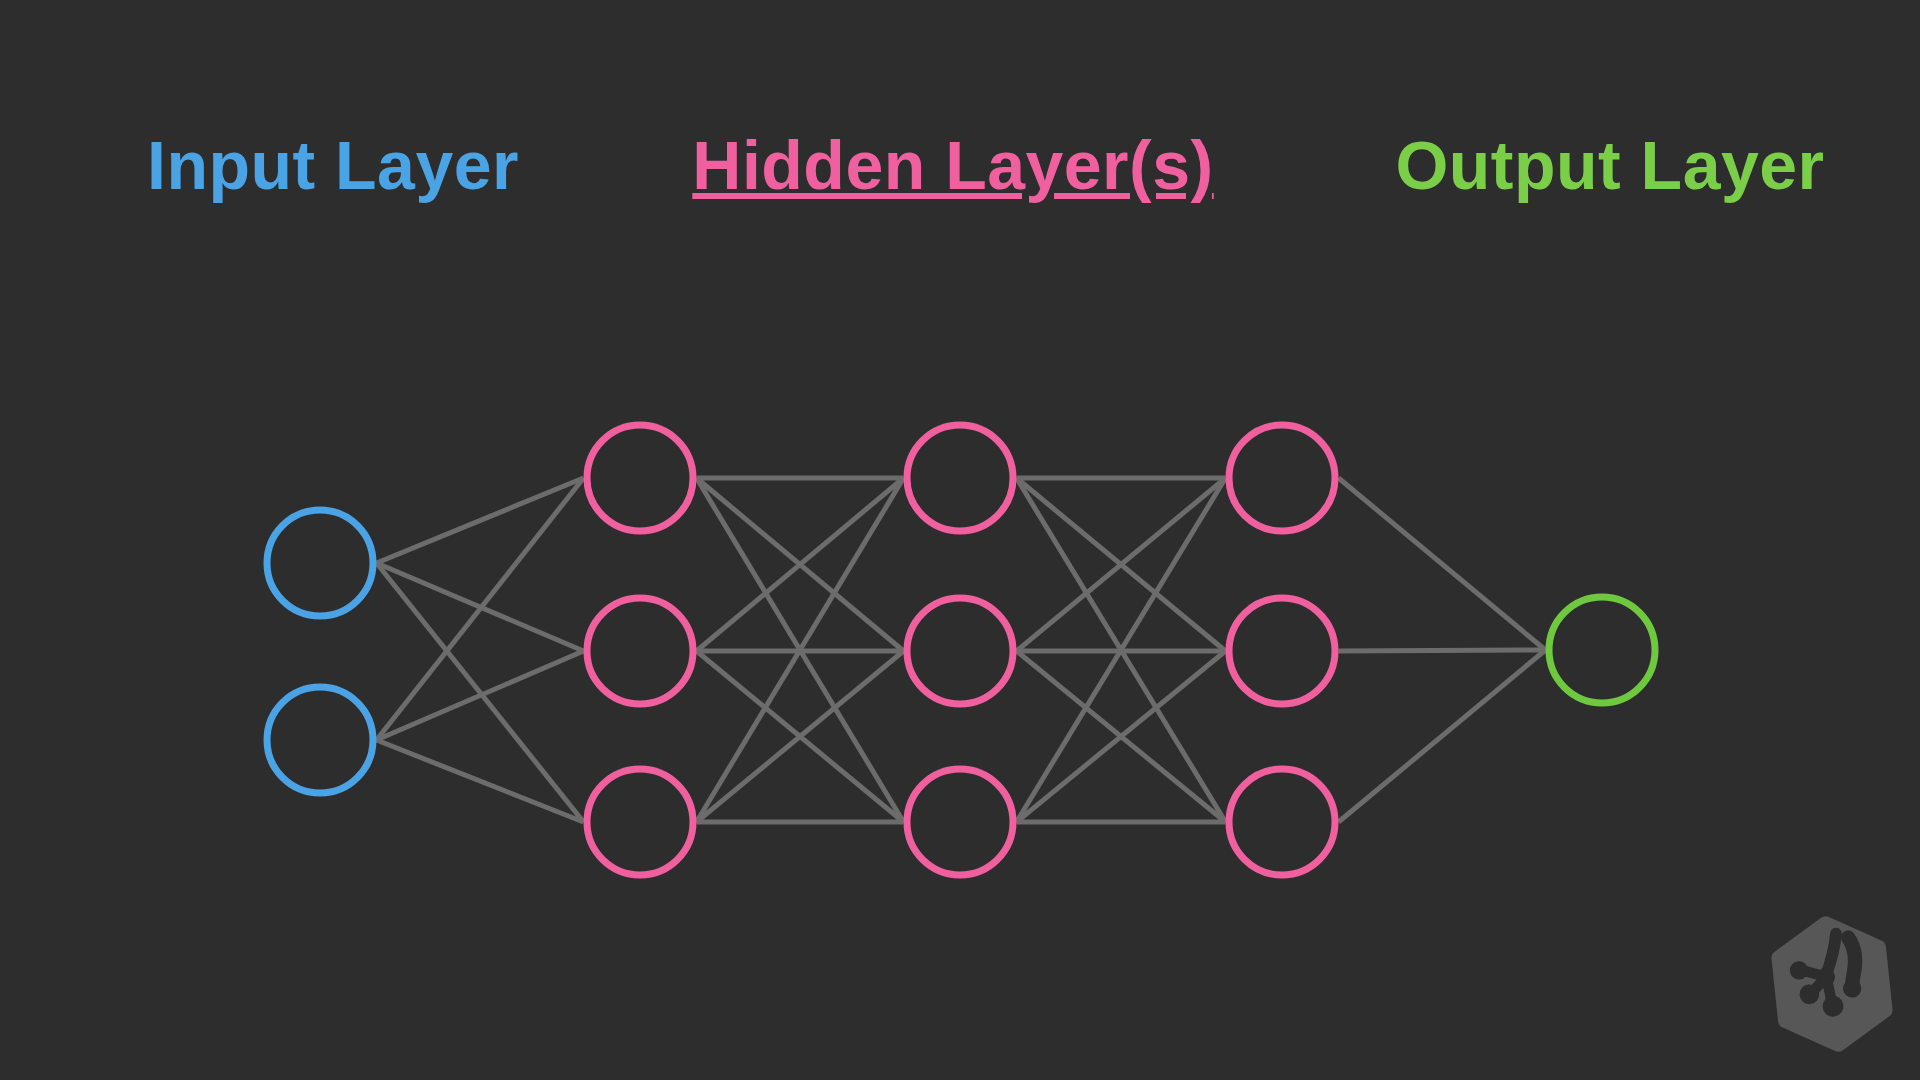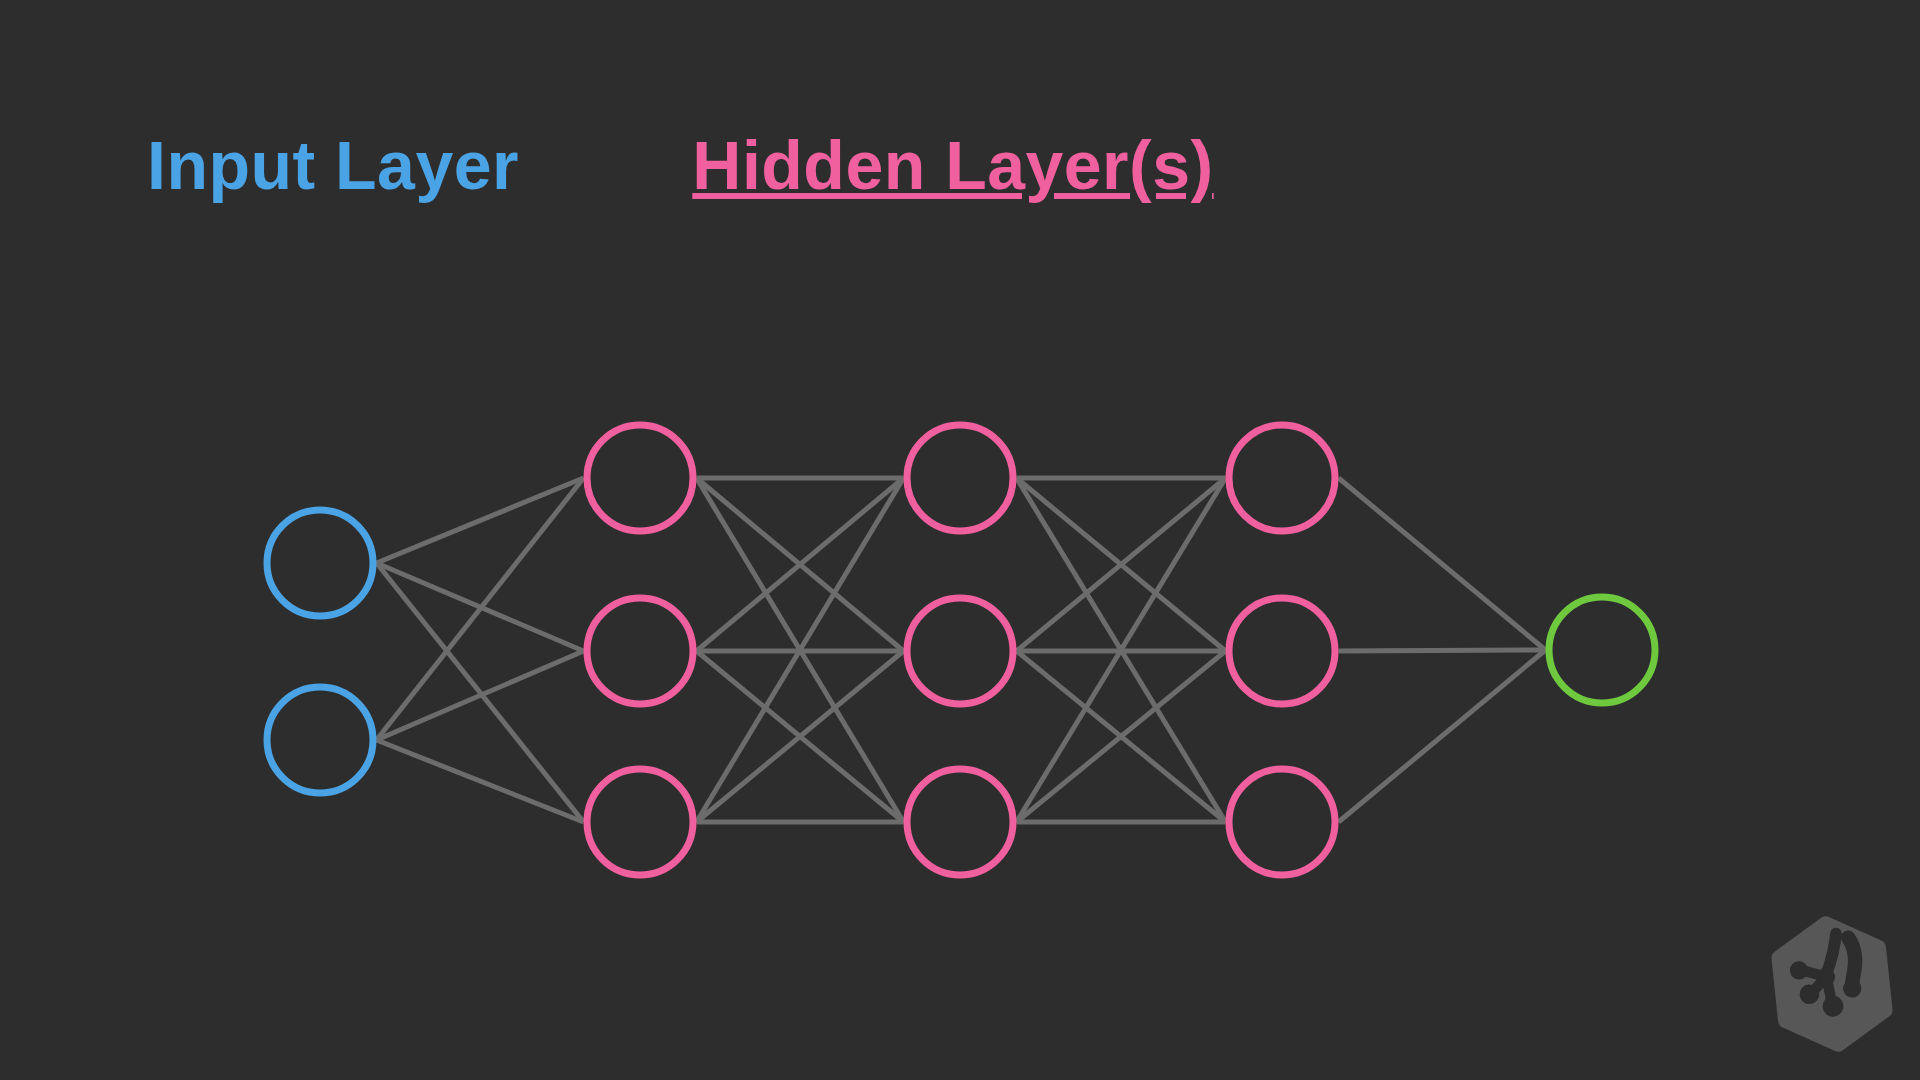--- a/index.html
+++ b/index.html
@@ -34,20 +34,21 @@
     position: absolute;
   }
 </style>
 </head>
 <body style="background: rgb(46, 45, 45);">
 
 <div class="stage" style="background: rgb(46, 45, 45); width: 1920px; height: 1080px;">
 
   <div class="layer-title" style="left: 333px; top: 131px; color: rgb(74, 163, 228);">Input Layer</div>
   <div class="layer-title" style="left: 953px; top: 131px; color: rgb(240, 96, 158); text-decoration: underline;">Hidden Layer(s)</div>
+  <div class="layer-title" style="left: 1610px; top: 131px; color: rgb(123, 206, 71);">Output Layer</div>
 
   <svg class="network-svg" xmlns="http://www.w3.org/2000/svg" width="1920" height="1080">
       <line x1="376.5" y1="563" x2="583.5" y2="478" stroke="#6c6c6c" stroke-width="5"></line>
       <line x1="376.5" y1="563" x2="583.5" y2="651" stroke="#6c6c6c" stroke-width="5"></line>
       <line x1="376.5" y1="563" x2="583.5" y2="822" stroke="#6c6c6c" stroke-width="5"></line>
       <line x1="376.5" y1="740" x2="583.5" y2="478" stroke="#6c6c6c" stroke-width="5"></line>
       <line x1="376.5" y1="740" x2="583.5" y2="651" stroke="#6c6c6c" stroke-width="5"></line>
       <line x1="376.5" y1="740" x2="583.5" y2="822" stroke="#6c6c6c" stroke-width="5"></line>
       <line x1="696.5" y1="478" x2="903.5" y2="478" stroke="#6c6c6c" stroke-width="5"></line>
       <line x1="696.5" y1="478" x2="903.5" y2="651" stroke="#6c6c6c" stroke-width="5"></line>

